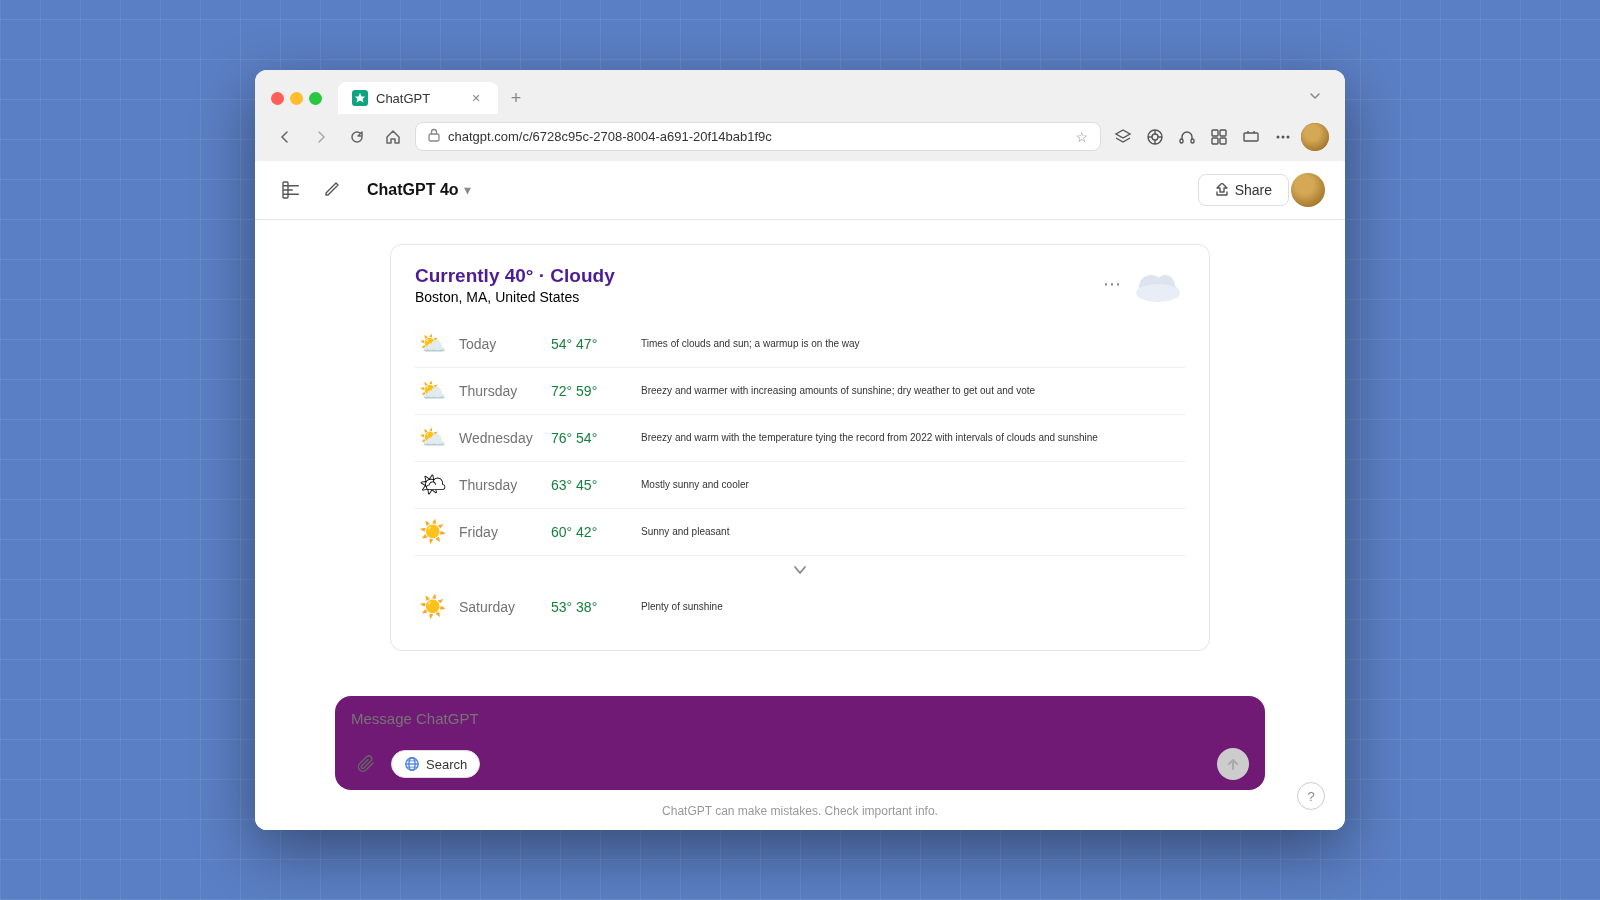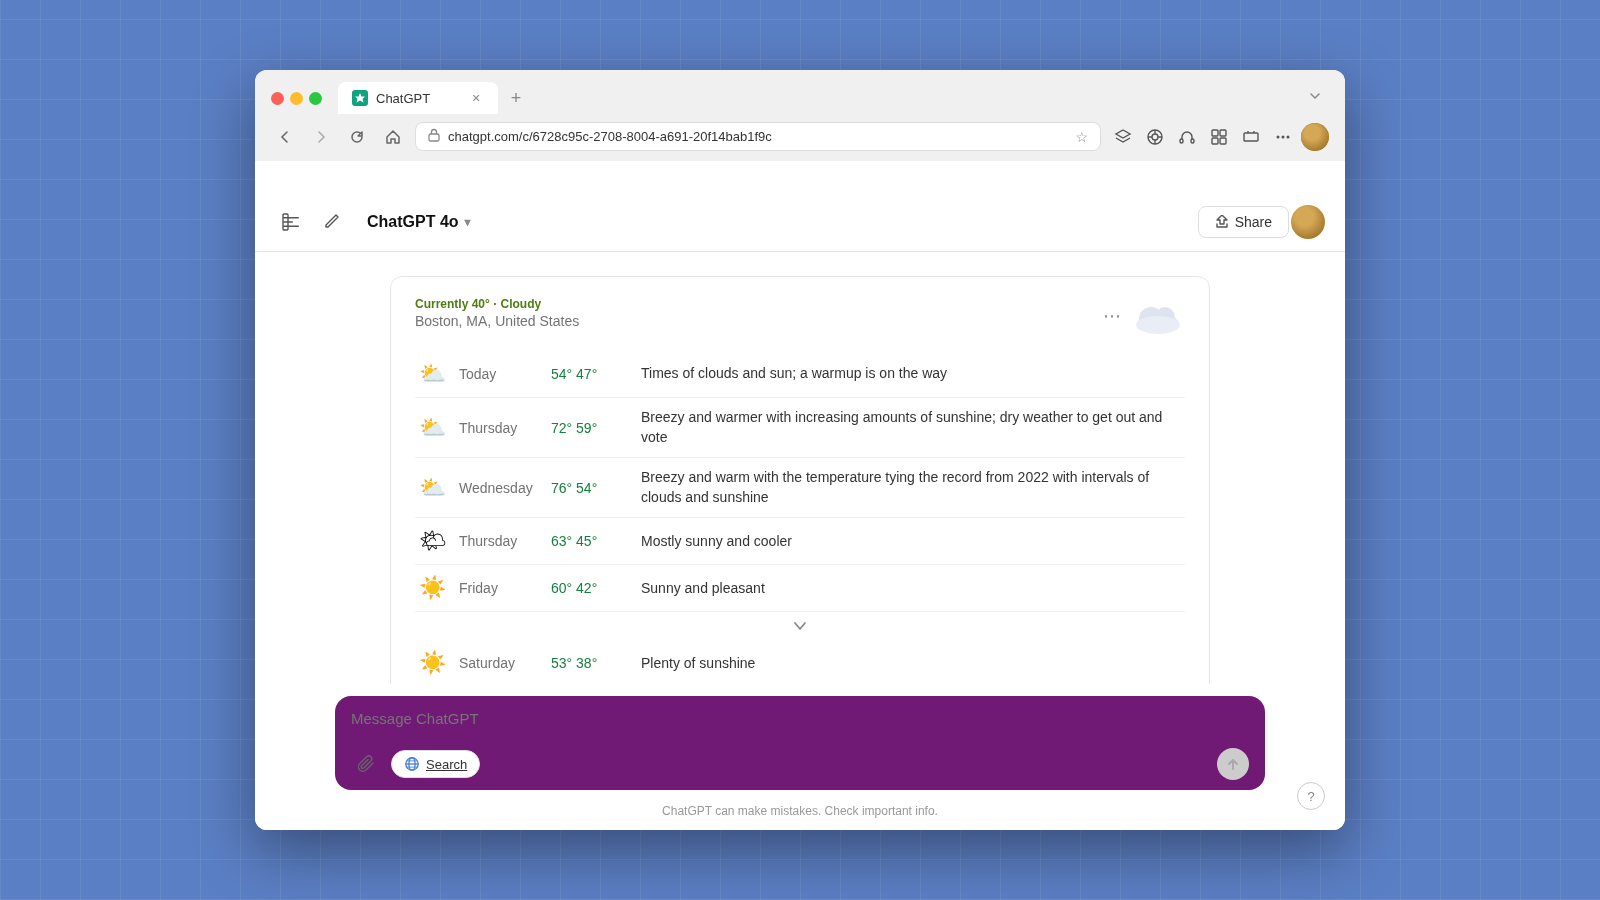--- a/index.html
+++ b/index.html
@@ -222,21 +222,20 @@
       border-radius: 50%;
     }
 
     
     .chatgpt-app {
       flex: 1;
       display: flex;
       flex-direction: column;
       background: #fff;
       overflow: hidden;
-      margin-top: 32px;
     }
 
     
     .app-header {
       display: flex;
       align-items: center;
       padding: 12px 20px;
       border-bottom: 1px solid #e5e5e5;
       background: #fff;
     }
@@ -328,28 +327,28 @@
     }
 
     .weather-header {
       display: flex;
       align-items: flex-start;
       justify-content: space-between;
       margin-bottom: 16px;
     }
 
     .weather-location h2 {
-      font-size: 12px;
+      font-size: 19px;
       font-weight: 700;
-      color: #4d7c0f;
+      color: #4c1d95;
     }
 
     .weather-location p {
       font-size: 14px;
-      color: #737373;
+      color: #000000;
       margin-top: 2px;
     }
 
     .weather-header-right {
       display: flex;
       align-items: center;
       gap: 10px;
     }
 
     .weather-dots {
@@ -393,21 +392,21 @@
     }
 
     .forecast-temps {
       width: 90px;
       font-size: 14px;
       color: #15803d;
     }
 
     .forecast-desc {
       flex: 1;
-      font-size: 14px;
+      font-size: 10px;
       color: #333;
       line-height: 1.4;
     }
 
     
     .input-area {
       padding: 12px 80px 8px;
       background: #fff;
     }
 
@@ -458,21 +457,20 @@
       display: flex;
       align-items: center;
       gap: 6px;
       padding: 5px 12px;
       border-radius: 20px;
       background: #fff;
       border: 1px solid #ddd;
       font-size: 13px;
       color: #333;
       cursor: pointer;
-      text-decoration: underline;
     }
 
     .send-btn {
       width: 32px;
       height: 32px;
       border-radius: 50%;
       background: #ccc;
       display: flex;
       align-items: center;
       justify-content: center;

